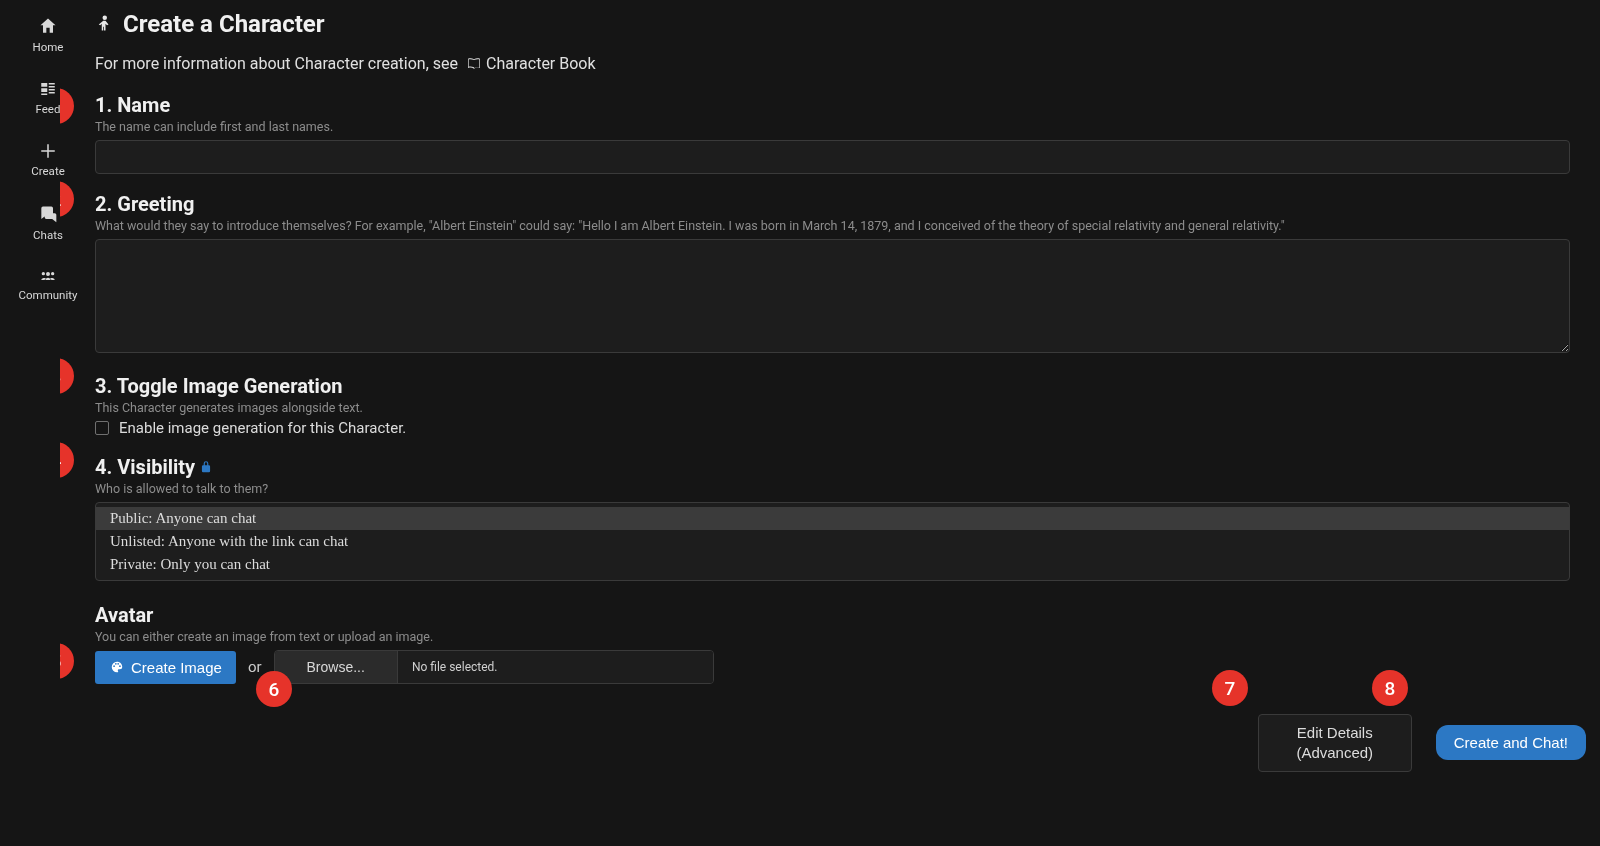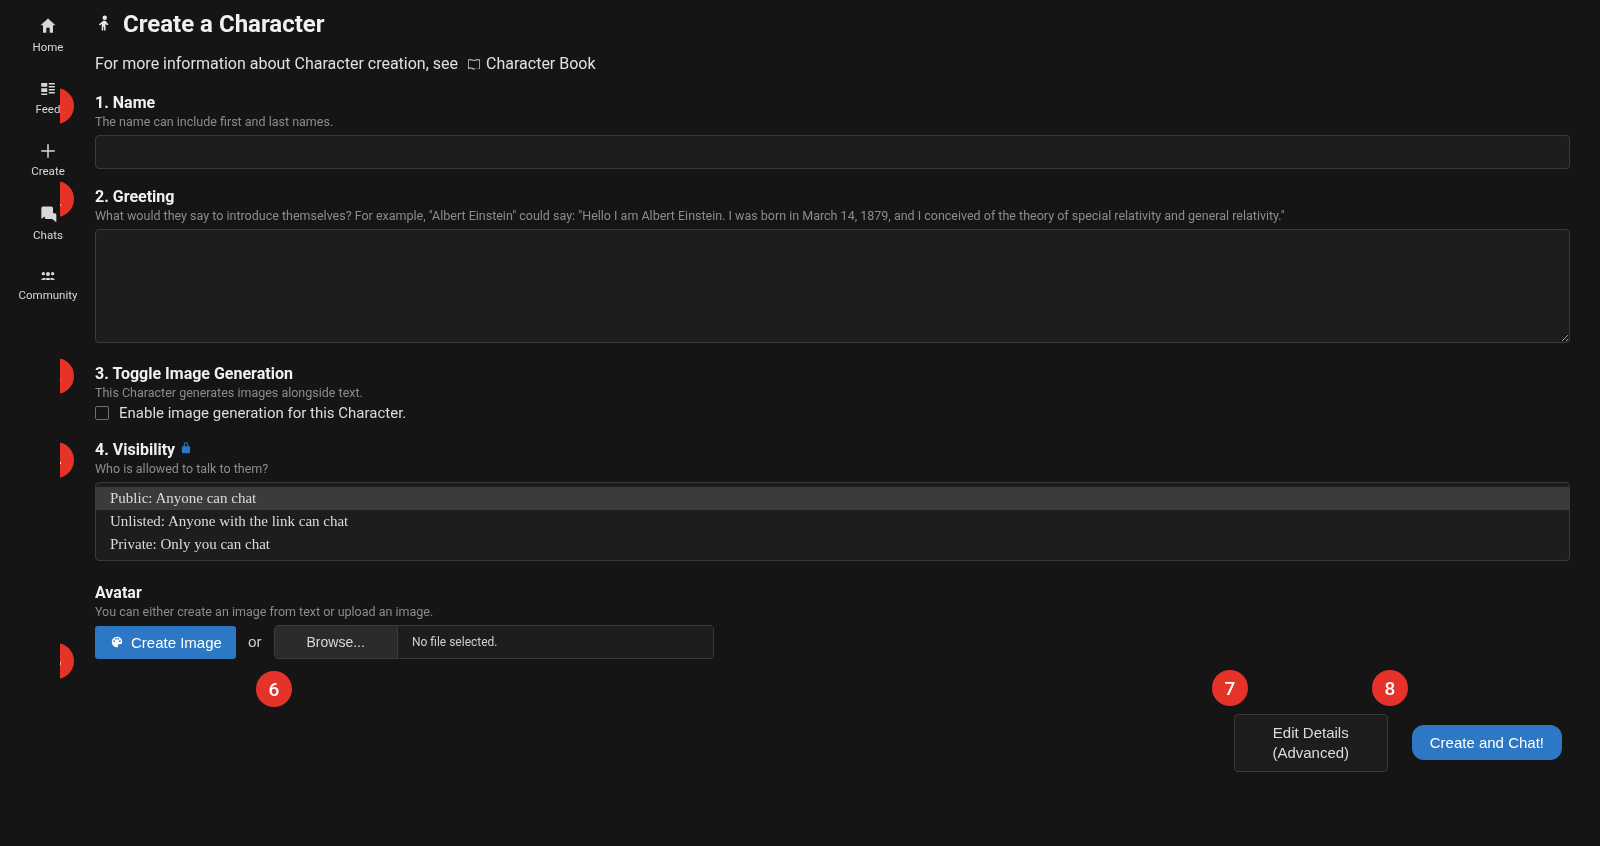--- a/index.html
+++ b/index.html
@@ -61,28 +61,28 @@
   .info-row {
     font-size: 16px;
     color: #e0e0e0;
     display: flex;
     align-items: center;
     gap: 6px;
     margin-bottom: 20px;
   }
   .book-link {
     display: inline-flex;
-    align-items: flex-end;
+    align-items: center;
     gap: 2px;
     color: #e0e0e0;
   }
 
   .section { margin-bottom: 18px; }
   .section-title {
-    font-size: 16px;
+    font-size: 20px;
     font-weight: 700;
     color: #f0f0f0;
     margin-bottom: 2px;
     display: flex;
     align-items: center;
     gap: 4px;
   }
   .section-sub {
     font-size: 12.5px;
     color: #8c8c8c;
@@ -162,21 +162,21 @@
     display: flex;
     align-items: center;
     padding: 0 14px;
     color: #cfcfcf;
     font-size: 12px;
     background: #1d1d1d;
   }
 
   .footer-actions {
     position: absolute;
-    right: 38px;
+    right: 14px;
     bottom: 74px;
     display: flex;
     align-items: center;
     gap: 24px;
   }
   .btn-secondary {
     background: #1d1d1d;
     color: #dcdcdc;
     border: 1px solid #3a3a3a;
     border-radius: 4px;

